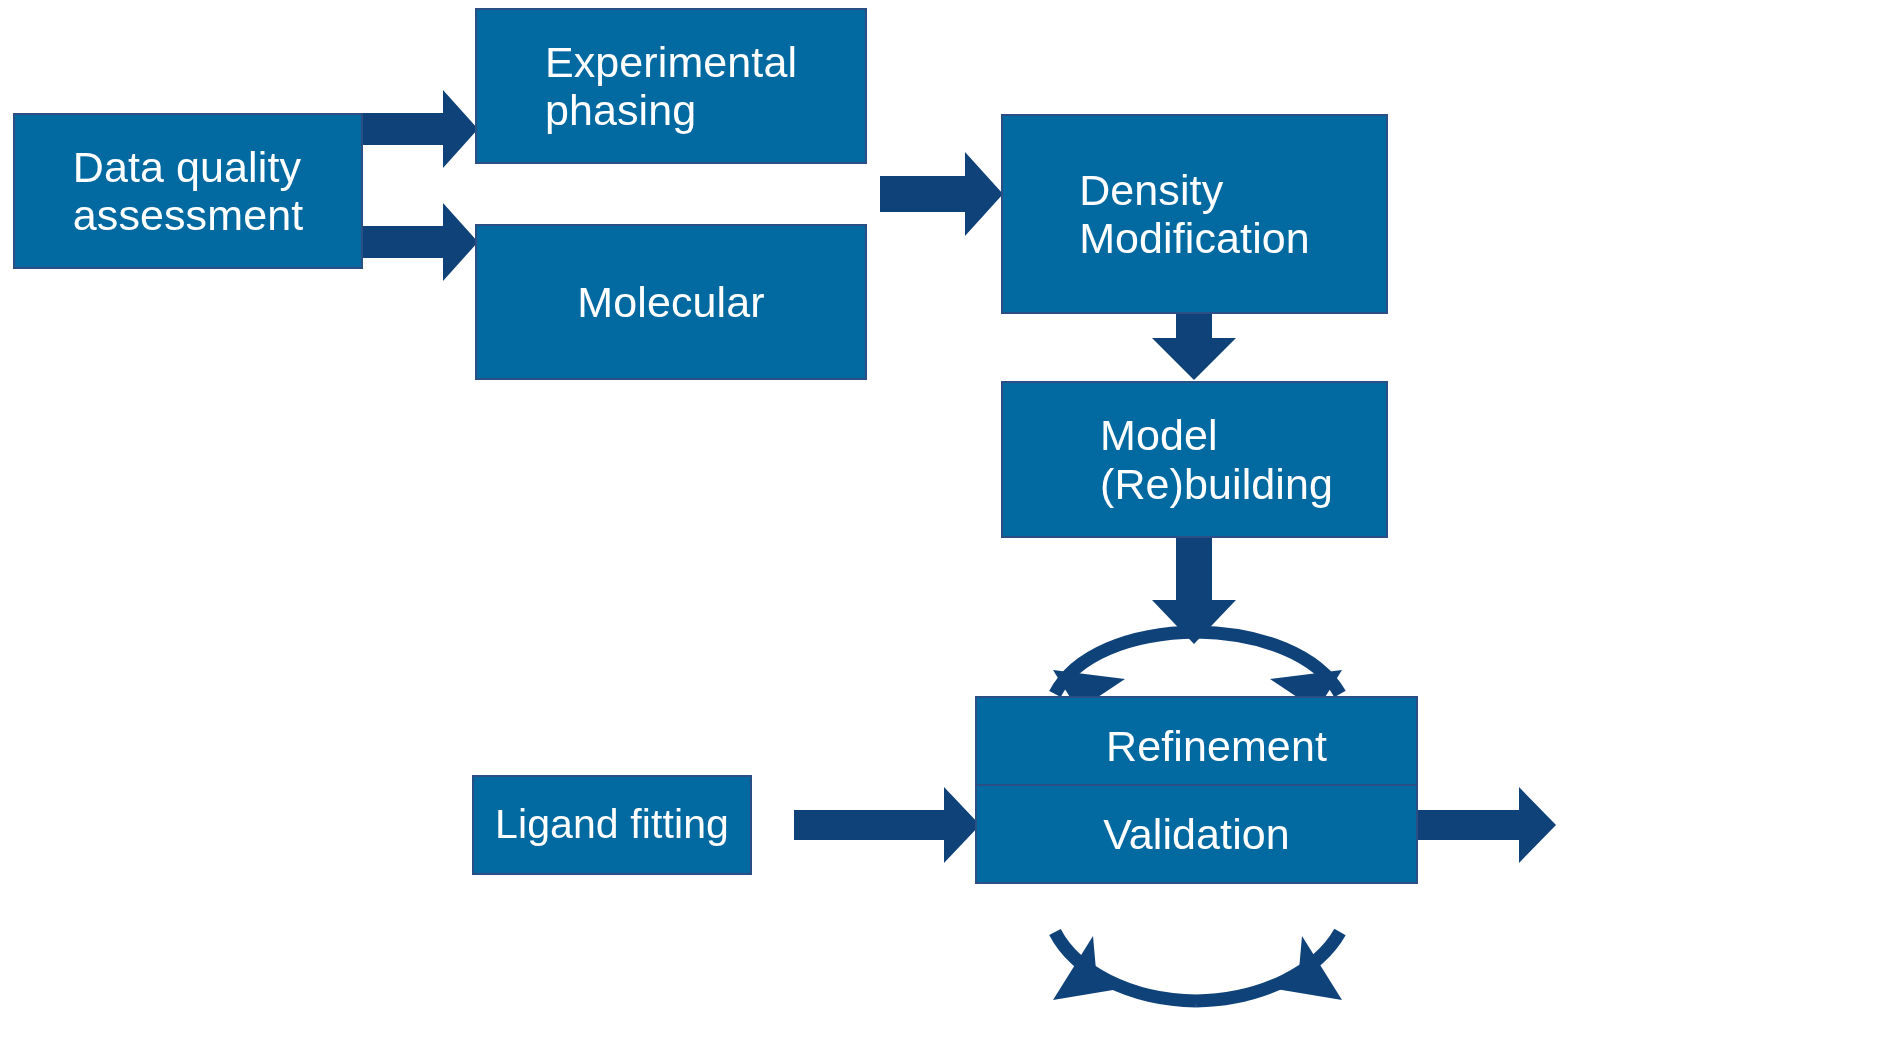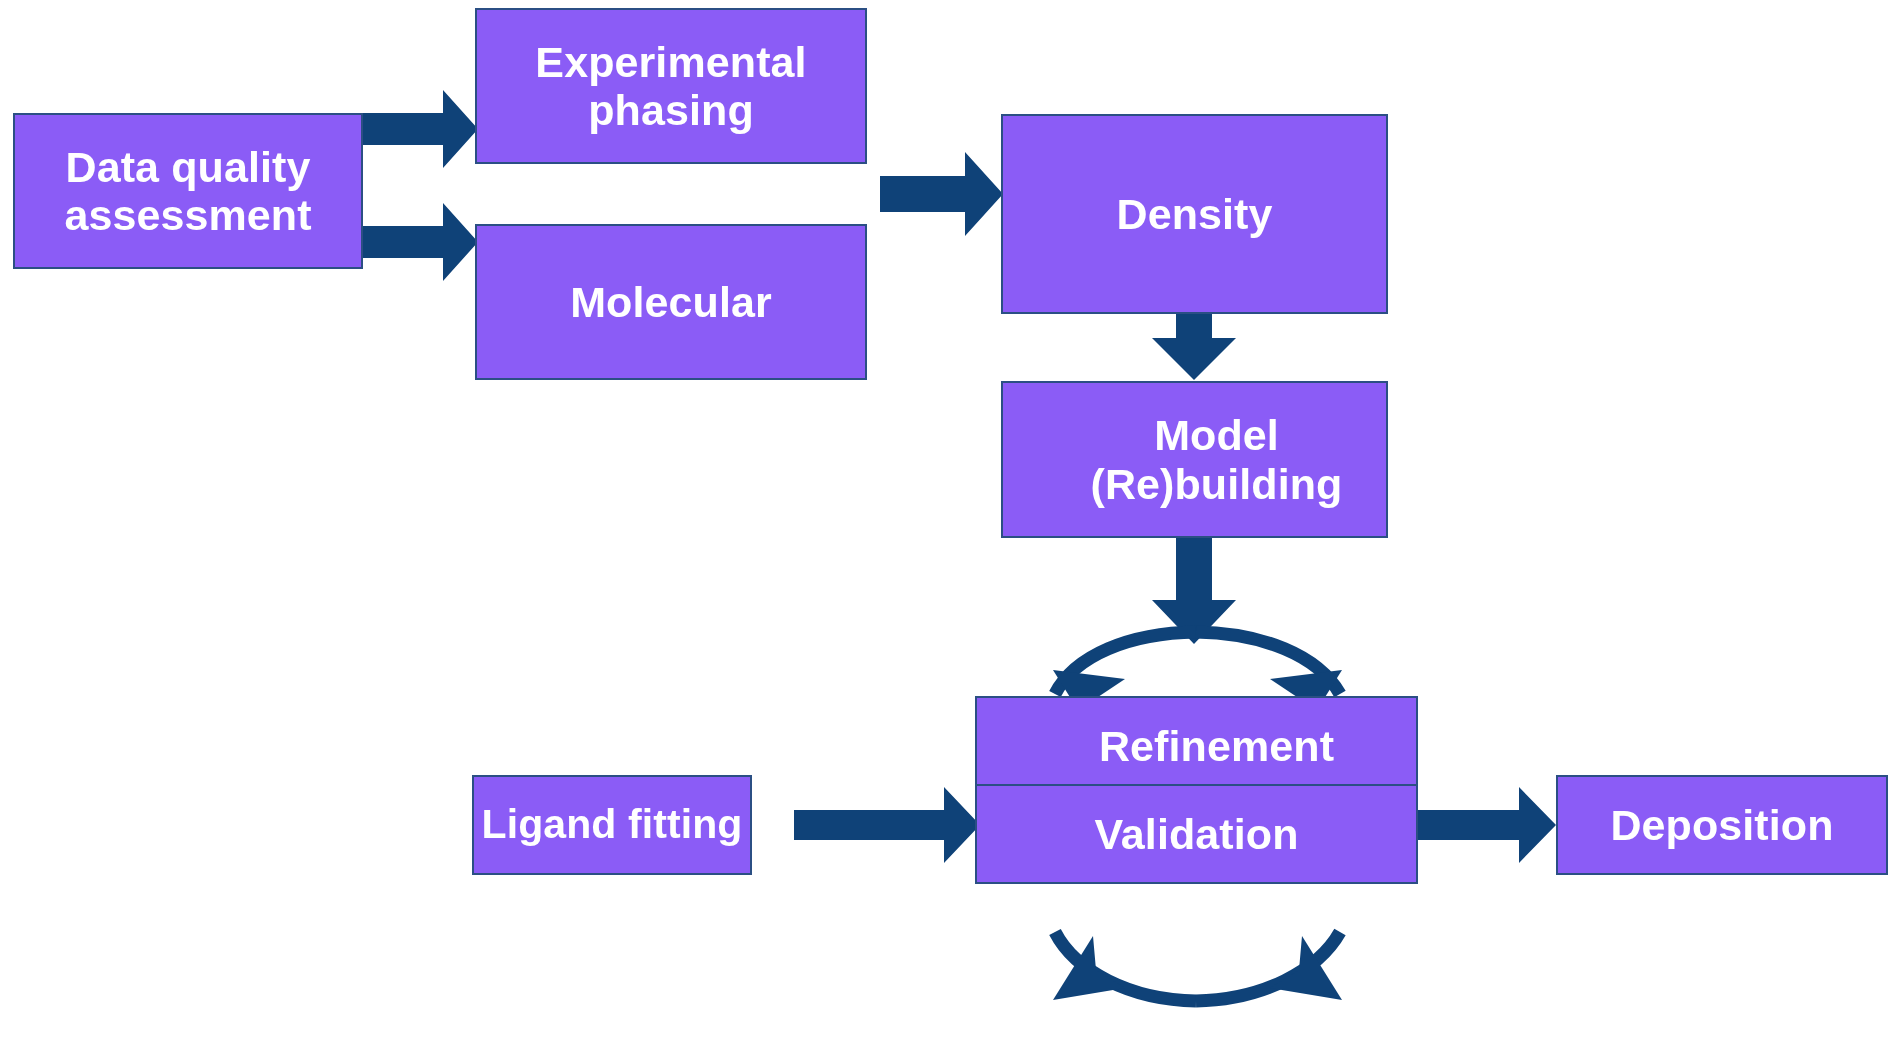--- a/index.html
+++ b/index.html
@@ -13,29 +13,28 @@
   #canvas {
     position: relative;
     width: 1903px;
     height: 1043px;
     background: #ffffff;
     overflow: hidden;
   }
   .node {
     position: absolute;
     box-sizing: border-box;
-    background: #8b5cf6;
+    background: #0369a1;
     border: 2px solid #2B4F84;
     color: #ffffff;
     display: flex;
     align-items: center;
     justify-content: center;
-    text-align: center;
     line-height: 1.12;
-    font-weight: 700;
+    font-weight: 400;
     letter-spacing: 0.1px;
     z-index: 3;
   }
   .node span { display: block; padding: 0 6px; }
 
   
   #n-data-quality      { left: 13px;   top: 113px; width: 350px;  height: 156px; font-size: 43px; }
   #n-exp-phasing       { left: 475px;  top: 8px;   width: 392px;  height: 156px; font-size: 43px; }
   #n-mol-replacement   { left: 475px;  top: 224px; width: 392px;  height: 156px; font-size: 43px; }
   #n-density-mod       { left: 1001px; top: 114px; width: 387px;  height: 200px; font-size: 43px; }
@@ -124,20 +123,21 @@
 
   <div class="node" id="n-mol-replacement">
     <div>
       <span>Molecular</span>
     </div>
   </div>
 
   <div class="node" id="n-density-mod">
     <div>
       <span>Density</span>
+      <span>Modification</span>
     </div>
   </div>
 
   <div class="node" id="n-model-rebuild">
     <div>
       <span>Model</span>
       <span>(Re)building</span>
     </div>
   </div>
 
@@ -146,17 +146,14 @@
   </div>
 
   <div class="node" id="n-validation">
     <span>Validation</span>
   </div>
 
   <div class="node" id="n-ligand-fitting">
     <span>Ligand fitting</span>
   </div>
 
-  <div class="node" id="n-deposition">
-    <span>Deposition</span>
-  </div>
 
 </div>
 
 </body></html>

